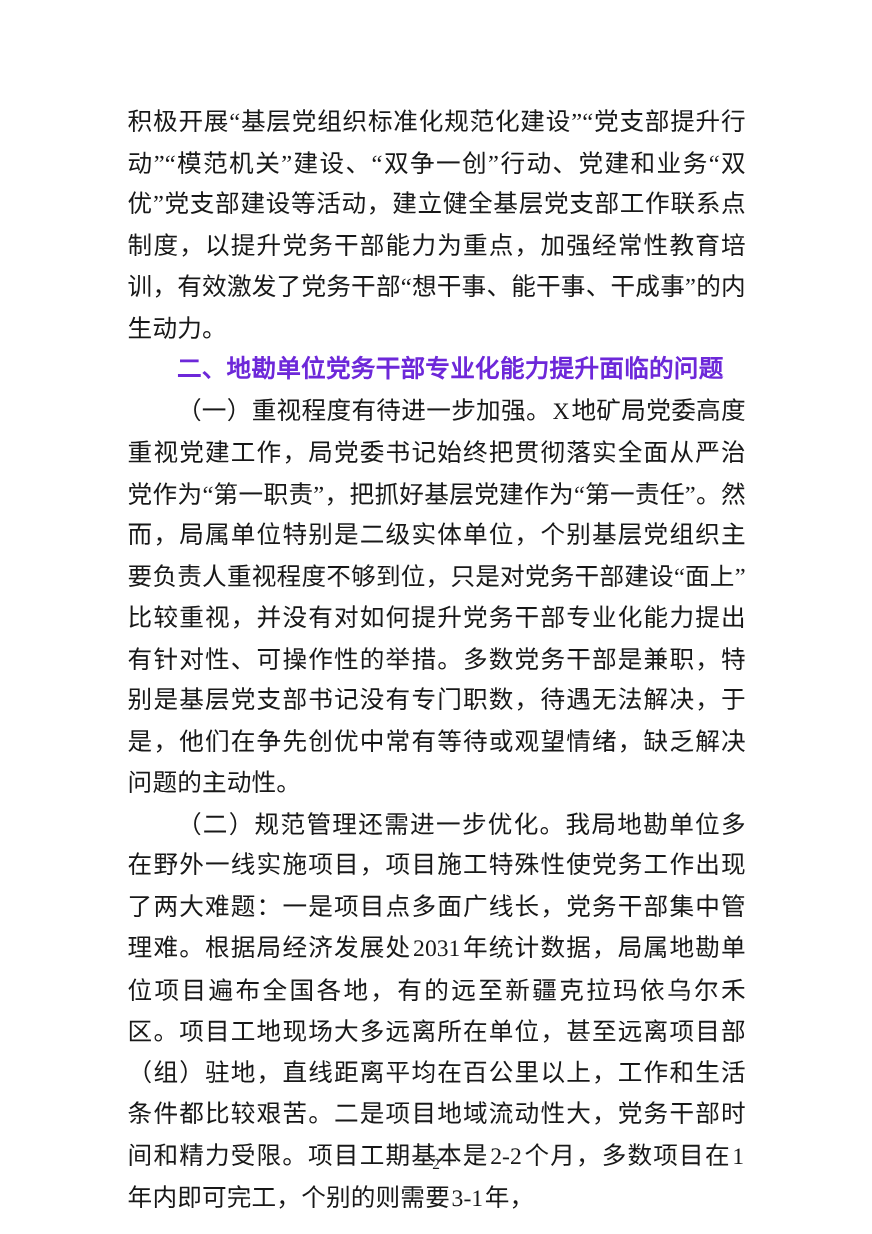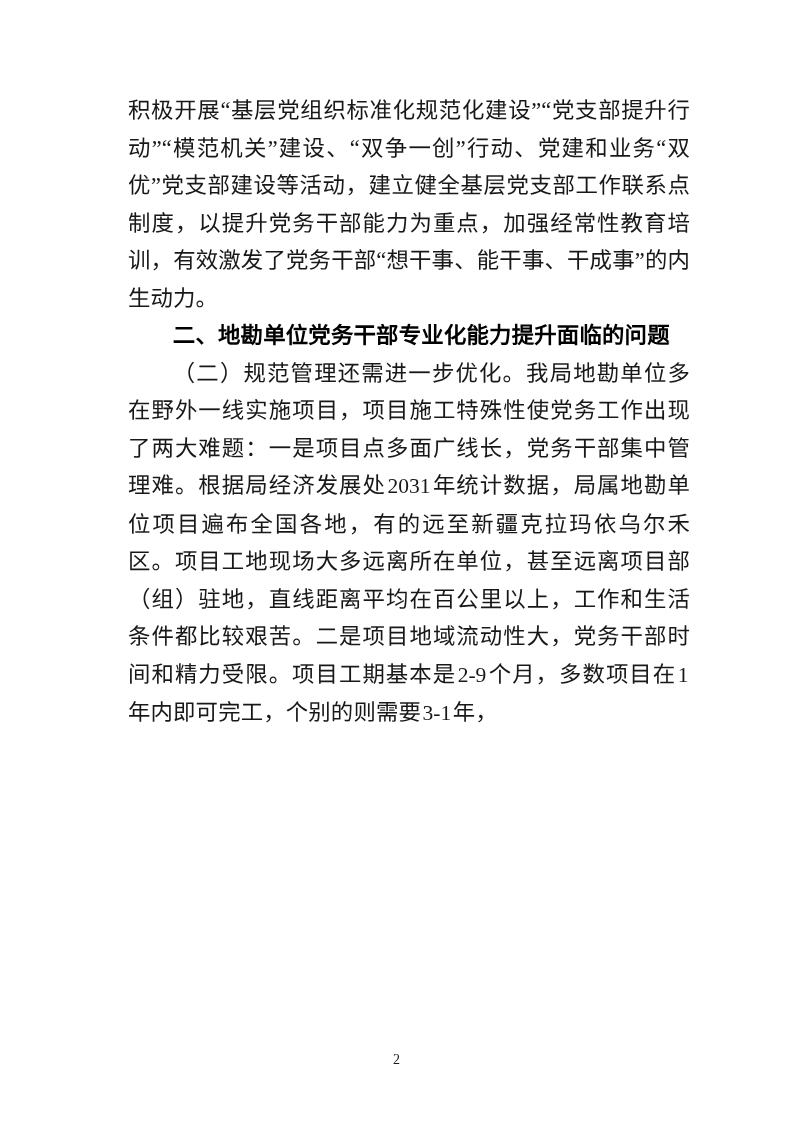--- a/index.html
+++ b/index.html
@@ -15,21 +15,21 @@
     height: 1122px;
     margin: 0 auto;
     background: #ffffff;
     overflow: hidden;
     -webkit-font-smoothing: antialiased;
   }
 
   
   .text-column {
     position: absolute;
-    left: 128px;
+    left: 116px;
     top: 92px;
     width: 562px;
   }
 
   
   .para {
     margin: 0;
     font-family: "Liberation Serif", "DejaVu Serif", serif;
     font-size: 22.4px;
     line-height: 37.5px;
@@ -47,21 +47,21 @@
     text-indent: 0;
   }
 
   
   .heading {
     margin: 0;
     font-family: "Liberation Sans", "DejaVu Sans", sans-serif;
     font-size: 22.4px;
     line-height: 37.5px;
     font-weight: 700;
-    color: #000000;
+    color: #6d28d9;
     text-indent: 44.8px;
     letter-spacing: 0.2px;
     white-space: nowrap;
   }
 
   
   .latin {
     font-family: "Liberation Serif", "DejaVu Serif", serif;
     font-size: 21.5px;
     padding: 0 1.5px;
@@ -82,18 +82,19 @@
   }
 </style>
 </head>
 <body>
 
 <div class="page">
 
   <div class="text-column">
       <p class="para continuation">积极开展“基层党组织标准化规范化建设”“党支部提升行动”“模范机关”建设、“双争一创”行动、党建和业务“双优”党支部建设等活动，建立健全基层党支部工作联系点制度，以提升党务干部能力为重点，加强经常性教育培训，有效激发了党务干部“想干事、能干事、干成事”的内生动力。</p>
       <div class="heading">二、地勘单位党务干部专业化能力提升面临的问题</div>
-      <p class="para">（二）规范管理还需进一步优化。我局地勘单位多在野外一线实施项目，项目施工特殊性使党务工作出现了两大难题：一是项目点多面广线长，党务干部集中管理难。根据局经济发展处<span class="latin">2031</span>年统计数据，局属地勘单位项目遍布全国各地，有的远至新疆克拉玛依乌尔禾区。项目工地现场大多远离所在单位，甚至远离项目部（组）驻地，直线距离平均在百公里以上，工作和生活条件都比较艰苦。二是项目地域流动性大，党务干部时间和精力受限。项目工期基本是<span class="latin">2-9</span>个月，多数项目在<span class="latin">1</span>年内即可完工，个别的则需要<span class="latin">3-1</span>年，</p>
+      <p class="para">（一）重视程度有待进一步加强。<span class="latin">X</span>地矿局党委高度重视党建工作，局党委书记始终把贯彻落实全面从严治党作为“第一职责”，把抓好基层党建作为“第一责任”。然而，局属单位特别是二级实体单位，个别基层党组织主要负责人重视程度不够到位，只是对党务干部建设“面上”比较重视，并没有对如何提升党务干部专业化能力提出有针对性、可操作性的举措。多数党务干部是兼职，特别是基层党支部书记没有专门职数，待遇无法解决，于是，他们在争先创优中常有等待或观望情绪，缺乏解决问题的主动性。</p>
+      <p class="para">（二）规范管理还需进一步优化。我局地勘单位多在野外一线实施项目，项目施工特殊性使党务工作出现了两大难题：一是项目点多面广线长，党务干部集中管理难。根据局经济发展处<span class="latin">2031</span>年统计数据，局属地勘单位项目遍布全国各地，有的远至新疆克拉玛依乌尔禾区。项目工地现场大多远离所在单位，甚至远离项目部（组）驻地，直线距离平均在百公里以上，工作和生活条件都比较艰苦。二是项目地域流动性大，党务干部时间和精力受限。项目工期基本是<span class="latin">2-2</span>个月，多数项目在<span class="latin">1</span>年内即可完工，个别的则需要<span class="latin">3-1</span>年，</p>
     </div>
 
   <div class="page-number">2</div>
 
 </div>
 
 </body></html>

